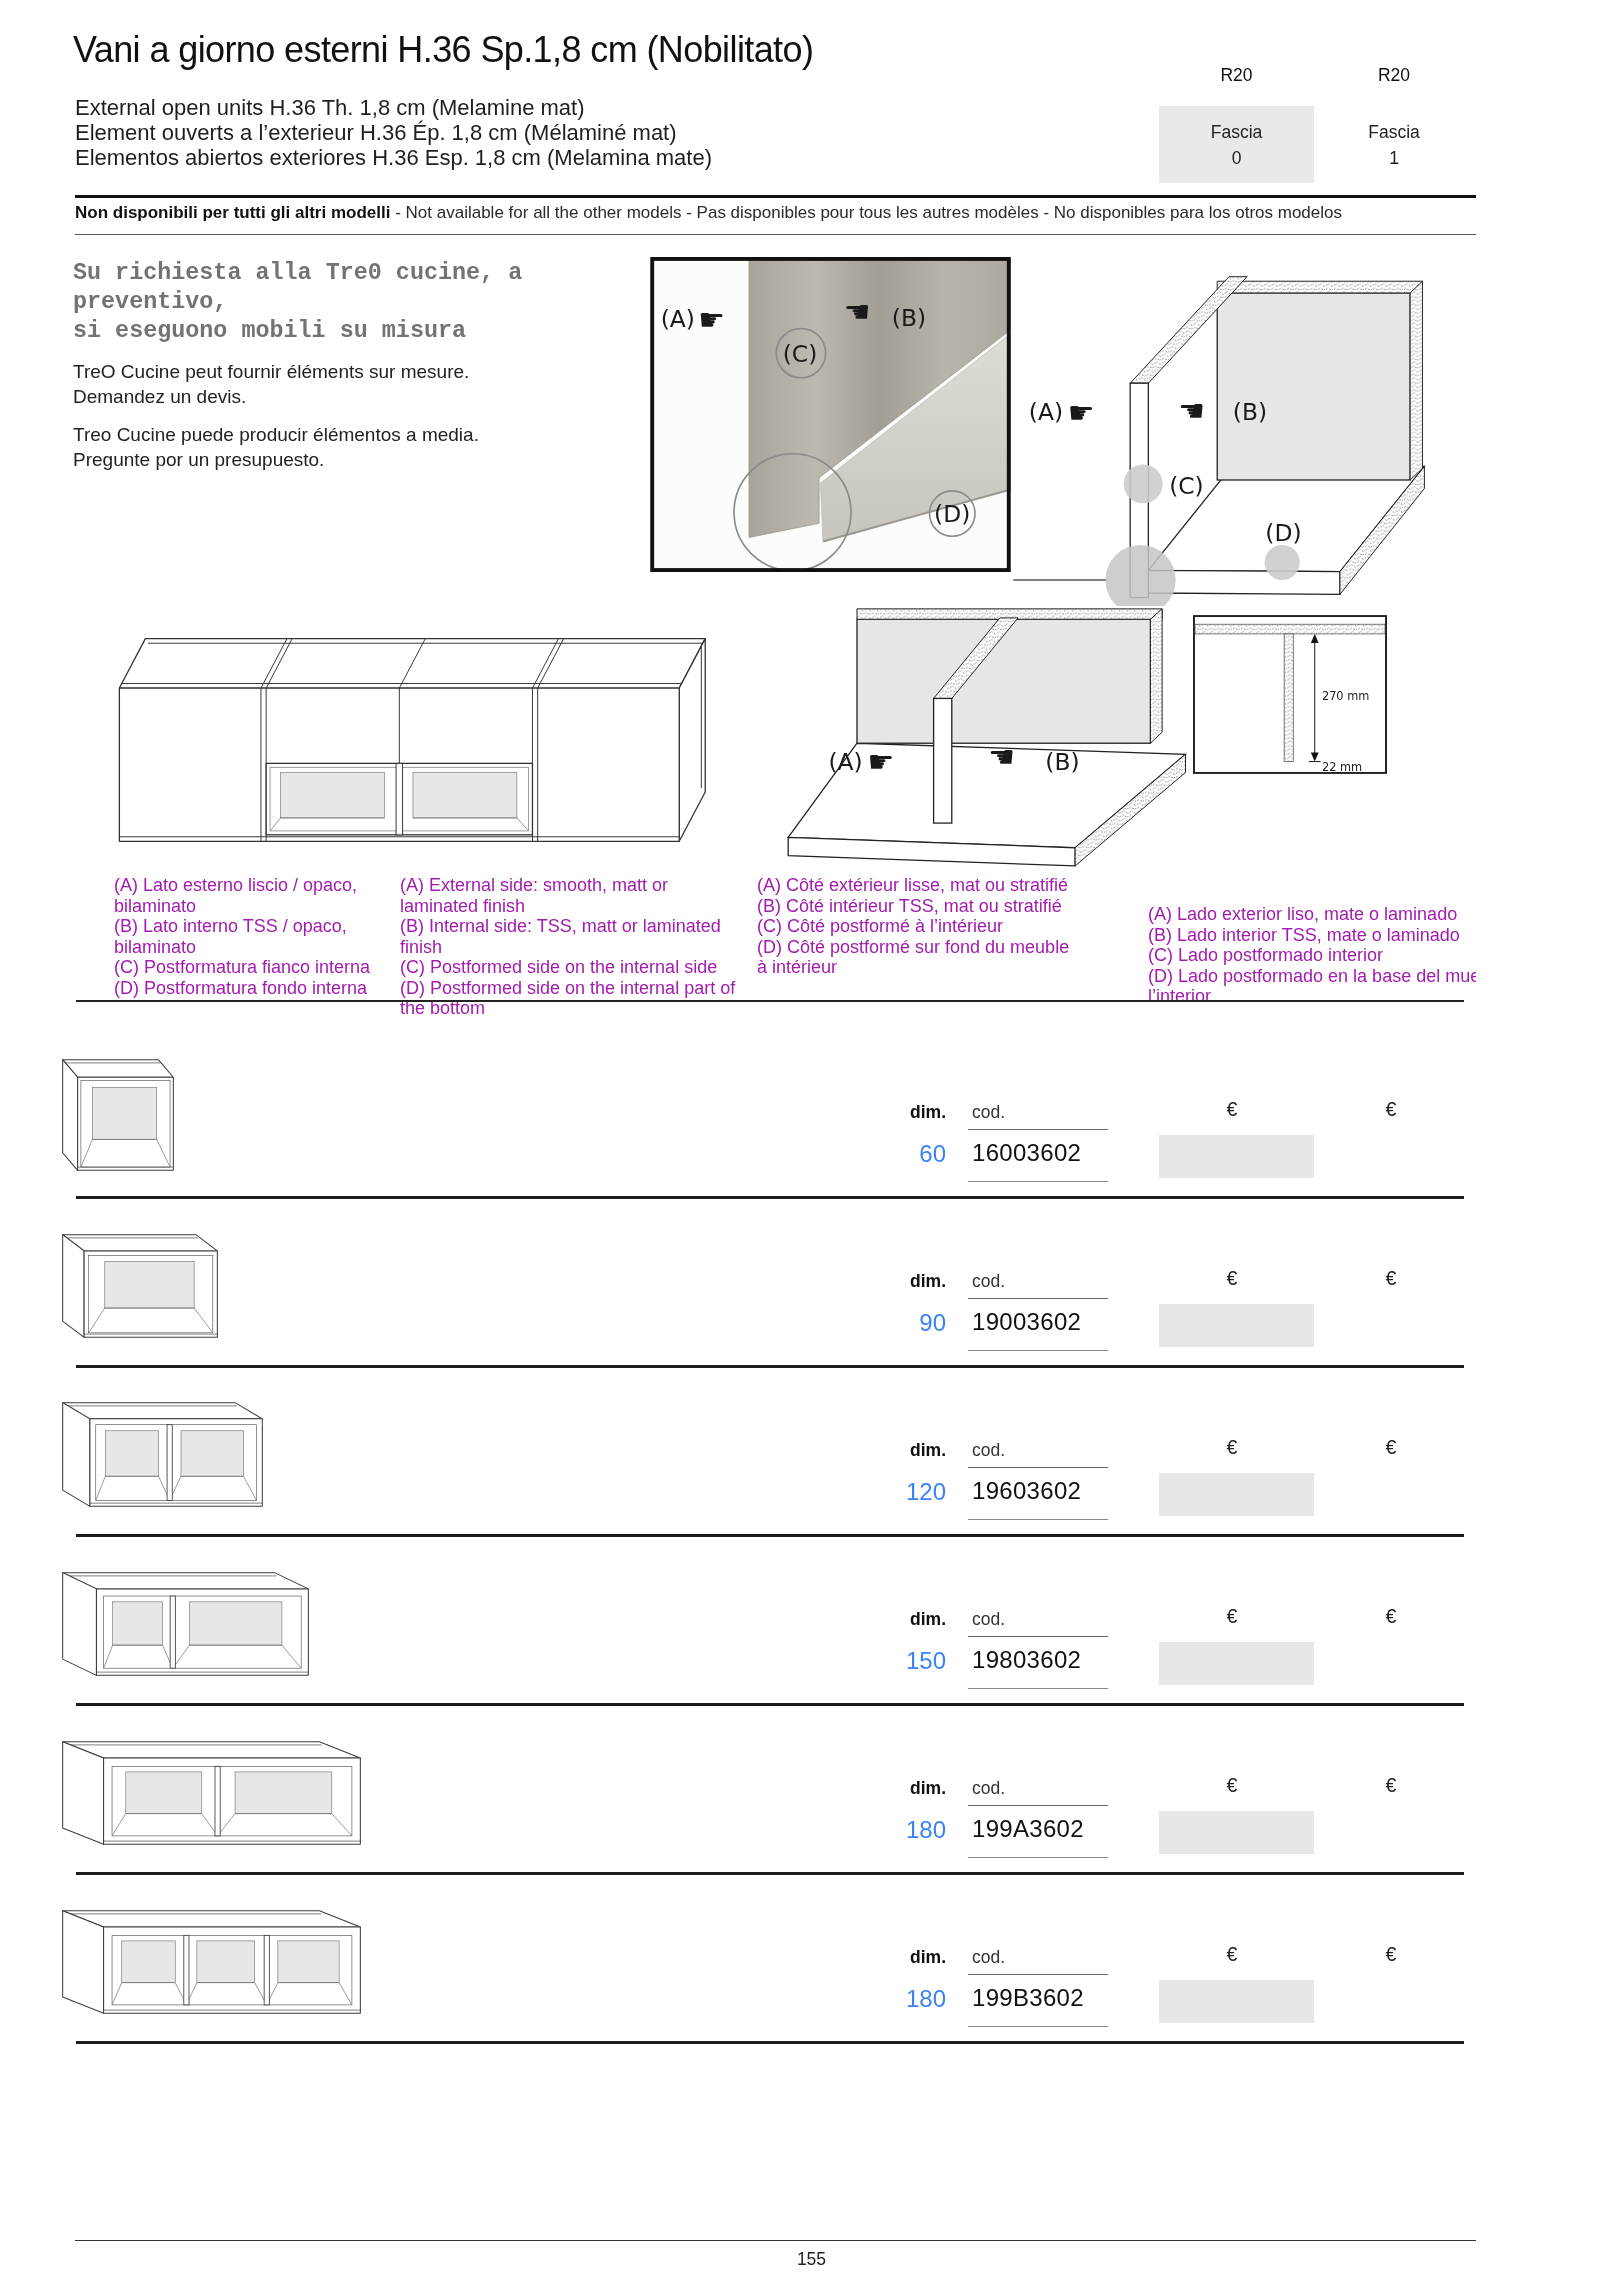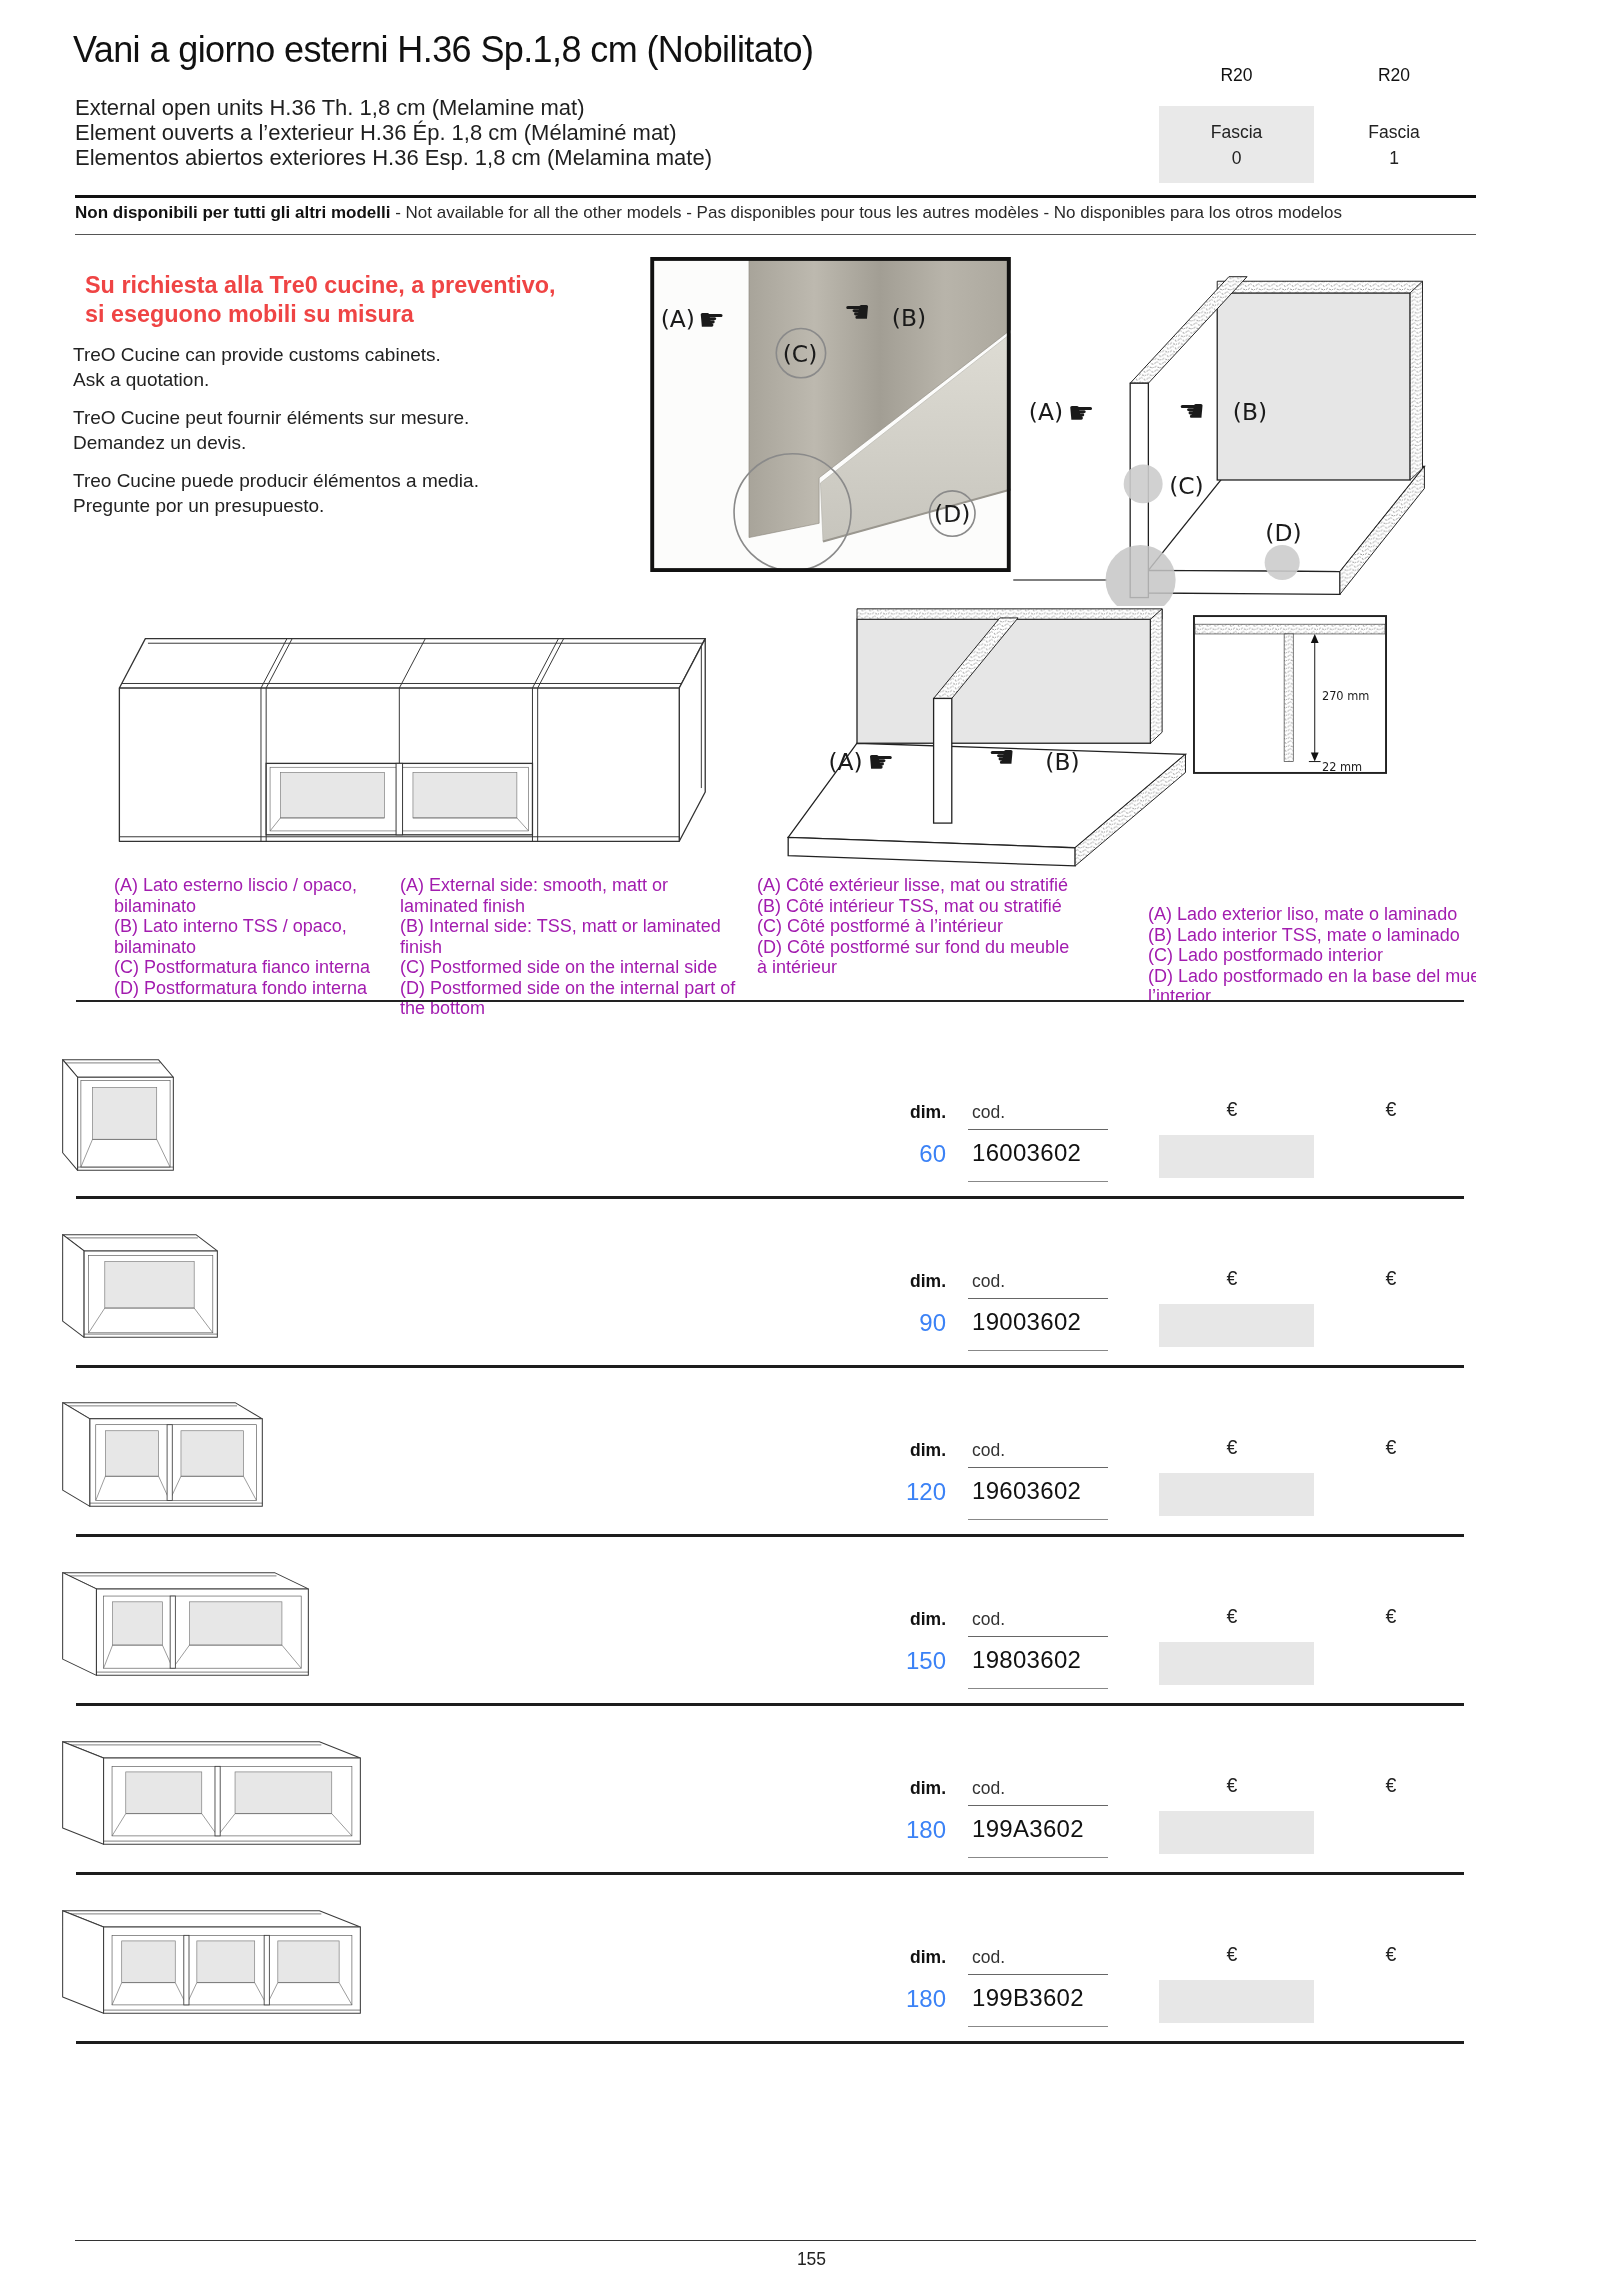--- a/index.html
+++ b/index.html
@@ -9,21 +9,21 @@
   .title{left:73px;top:29px;font-size:36px;font-weight:400;letter-spacing:-0.6px;color:#111;}
   .subtitles{left:75px;top:95px;font-size:22px;line-height:25px;color:#1f1f1f;}
   .band-code{top:65px;font-size:17.5px;font-weight:normal;text-align:center;color:#111;}
   .band-box{top:106px;height:77px;display:flex;flex-direction:column;justify-content:center;
             text-align:center;font-size:17.5px;line-height:26px;color:#222;}
   .rule-thick{left:75px;width:1479px;height:2.6px;background:#111;}
   .rule-thin{left:75px;width:1479px;height:1.3px;background:#555;}
   .note-text{left:75px;top:203px;width:1479px;font-size:17px;color:#2a2a2a;white-space:nowrap;}
   .note-text b{color:#111;}
   .custom{left:73px;top:259px;width:572px;}
-  .custom h2{margin:12px;font-size:23.4px;line-height:29px;font-weight:bold;color:#ef4444;}
+  .custom h2{margin:0;font-size:23.4px;line-height:29px;font-weight:bold;color:#737373;font-family:Liberation Mono, monospace;}
   .custom p{margin:13px 0 0 0;font-size:19px;line-height:25px;color:#222;}
   .legend{top:875px;font-size:18px;line-height:20.5px;color:#a21caf;}
   .prod-rule{left:76px;top:1000px;width:1388px;height:1.9px;background:#222;}
   .row{left:0;width:1623px;height:169px;}
   .r-dimh{position:absolute;left:871px;width:75px;top:70px;text-align:right;font-weight:bold;font-size:17.5px;color:#111;}
   .r-codh{position:absolute;left:972px;top:70px;font-size:17.5px;color:#333;}
   .r-eur1{position:absolute;left:1167px;width:130px;top:66px;text-align:center;font-size:19.5px;color:#222;}
   .r-eur2{position:absolute;left:1326px;width:130px;top:66px;text-align:center;font-size:19.5px;color:#222;}
   .r-ul1{position:absolute;left:968px;top:97px;width:140px;height:1.3px;background:#666;}
   .r-ul2{position:absolute;left:968px;top:149px;width:140px;height:1.3px;background:#888;}
@@ -61,21 +61,20 @@
     <div>1</div>
   </div>
 
   <div class="abs rule-thick" style="top:195px;"></div>
   <div class="abs note-text"><b>Non disponibili per tutti gli altri modelli</b><span> - Not available for all the other models - Pas disponibles pour tous les autres modèles - No disponibles para los otros modelos</span></div>
   <div class="abs rule-thin" style="top:234px;"></div>
 
   <div class="abs custom">
     <h2><span>Su richiesta alla Tre0 cucine, a preventivo,</span><br>
     <span>si eseguono mobili su misura</span></h2>
-    <p><span>TreO Cucine can provide customs cabinets.</span><br><span>Ask a quotation.</span></p>
     <p><span>TreO Cucine peut fournir éléments sur mesure.</span><br><span>Demandez un devis.</span></p>
     <p><span>Treo Cucine puede producir élémentos a media.</span><br><span>Pregunte por un presupuesto.</span></p>
   </div>
 
   <svg class="abs" style="left:650px;top:257px;" width="361" height="315" viewBox="0 0 555 485">
     <defs>
       <linearGradient id="wood" x1="0" y1="0" x2="1" y2="0">
         <stop offset="0" stop-color="#a8a49a"></stop>
           <stop offset="0.25" stop-color="#bdb9af"></stop>
         <stop offset="0.5" stop-color="#a29e94"></stop>

